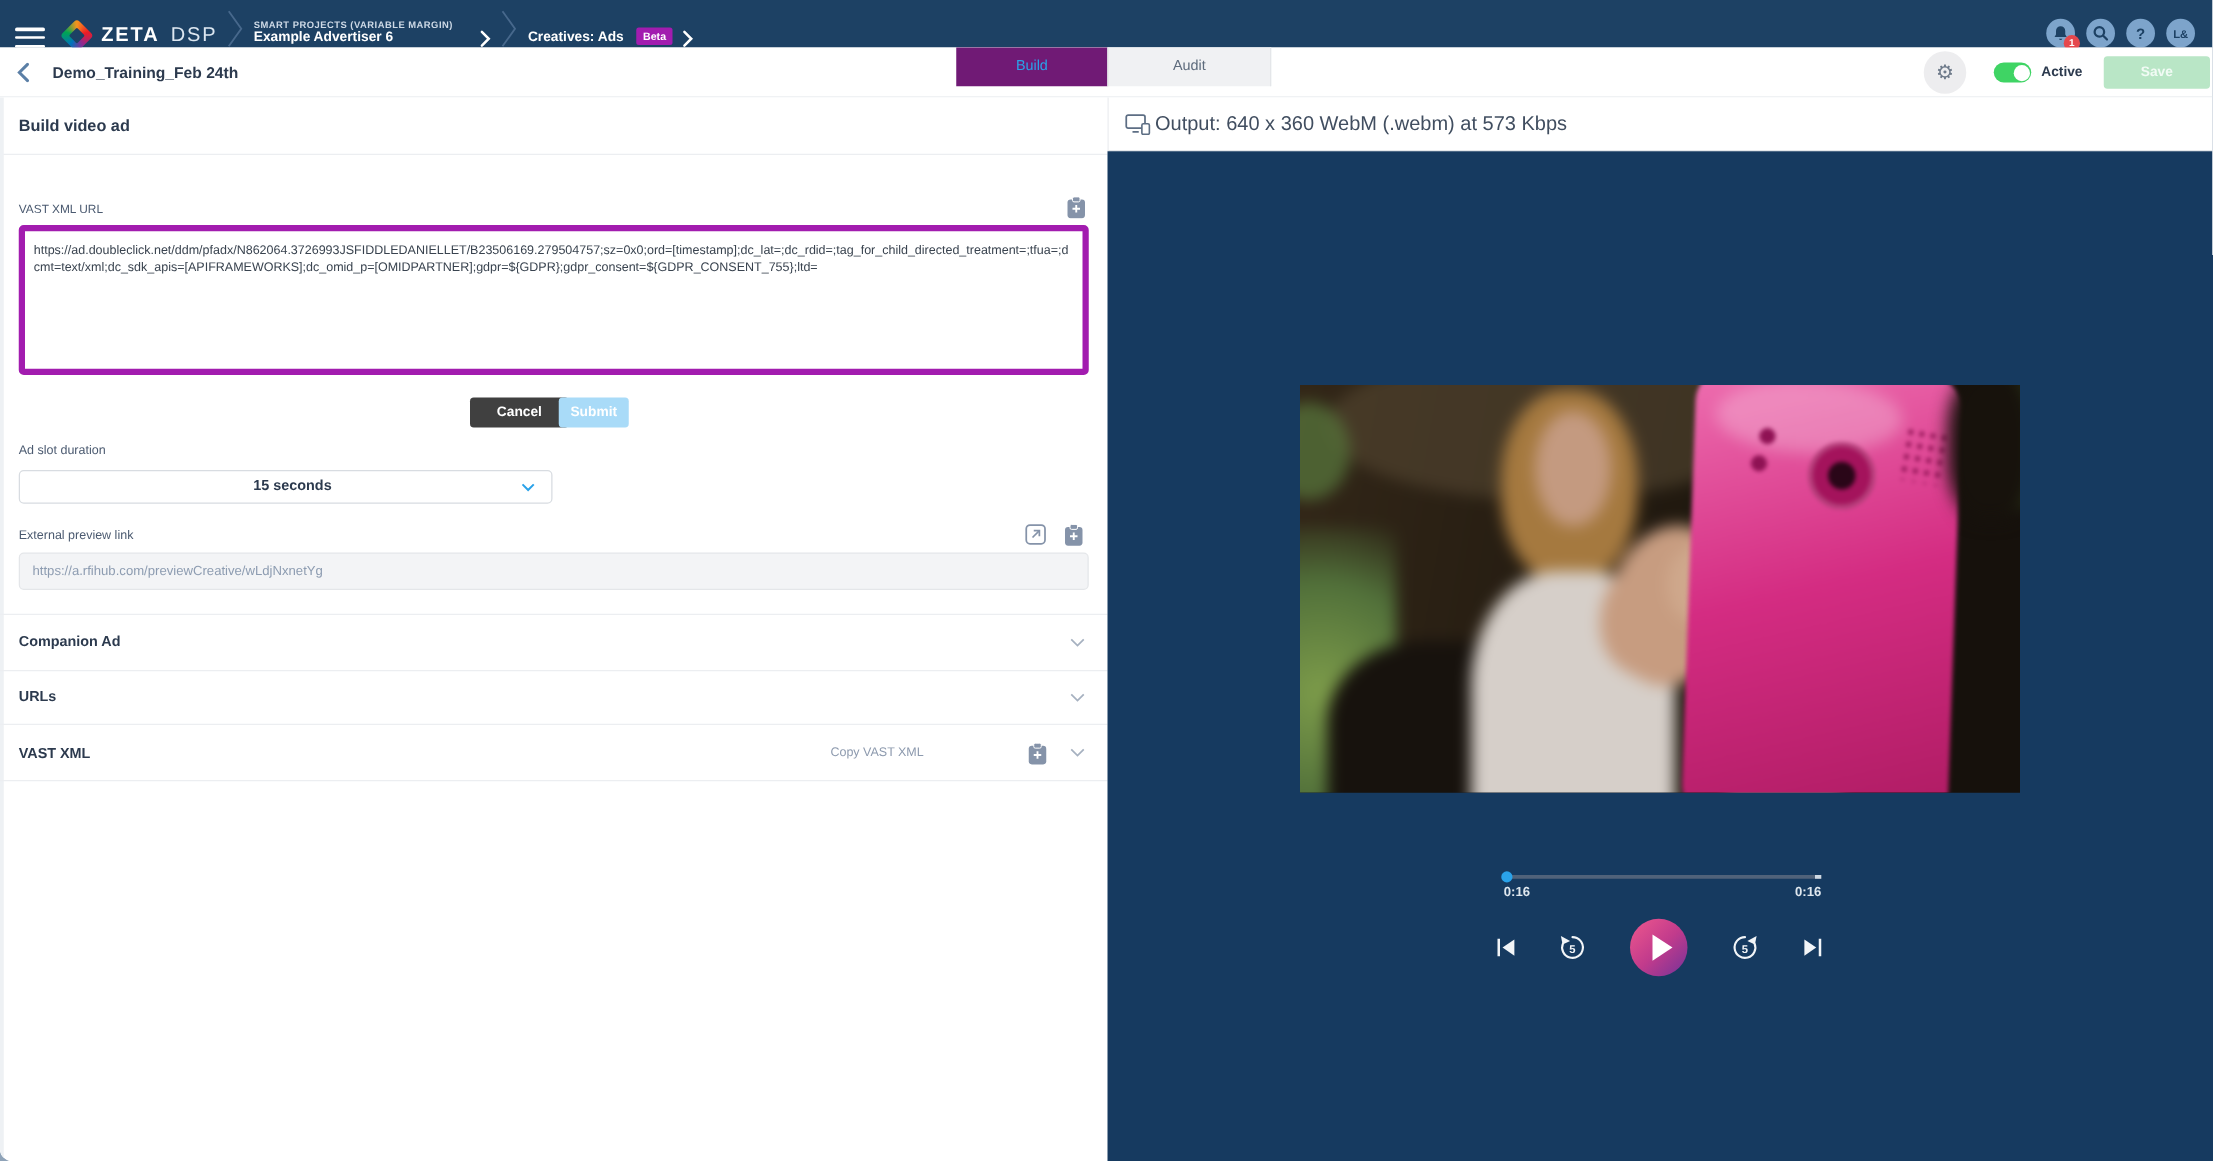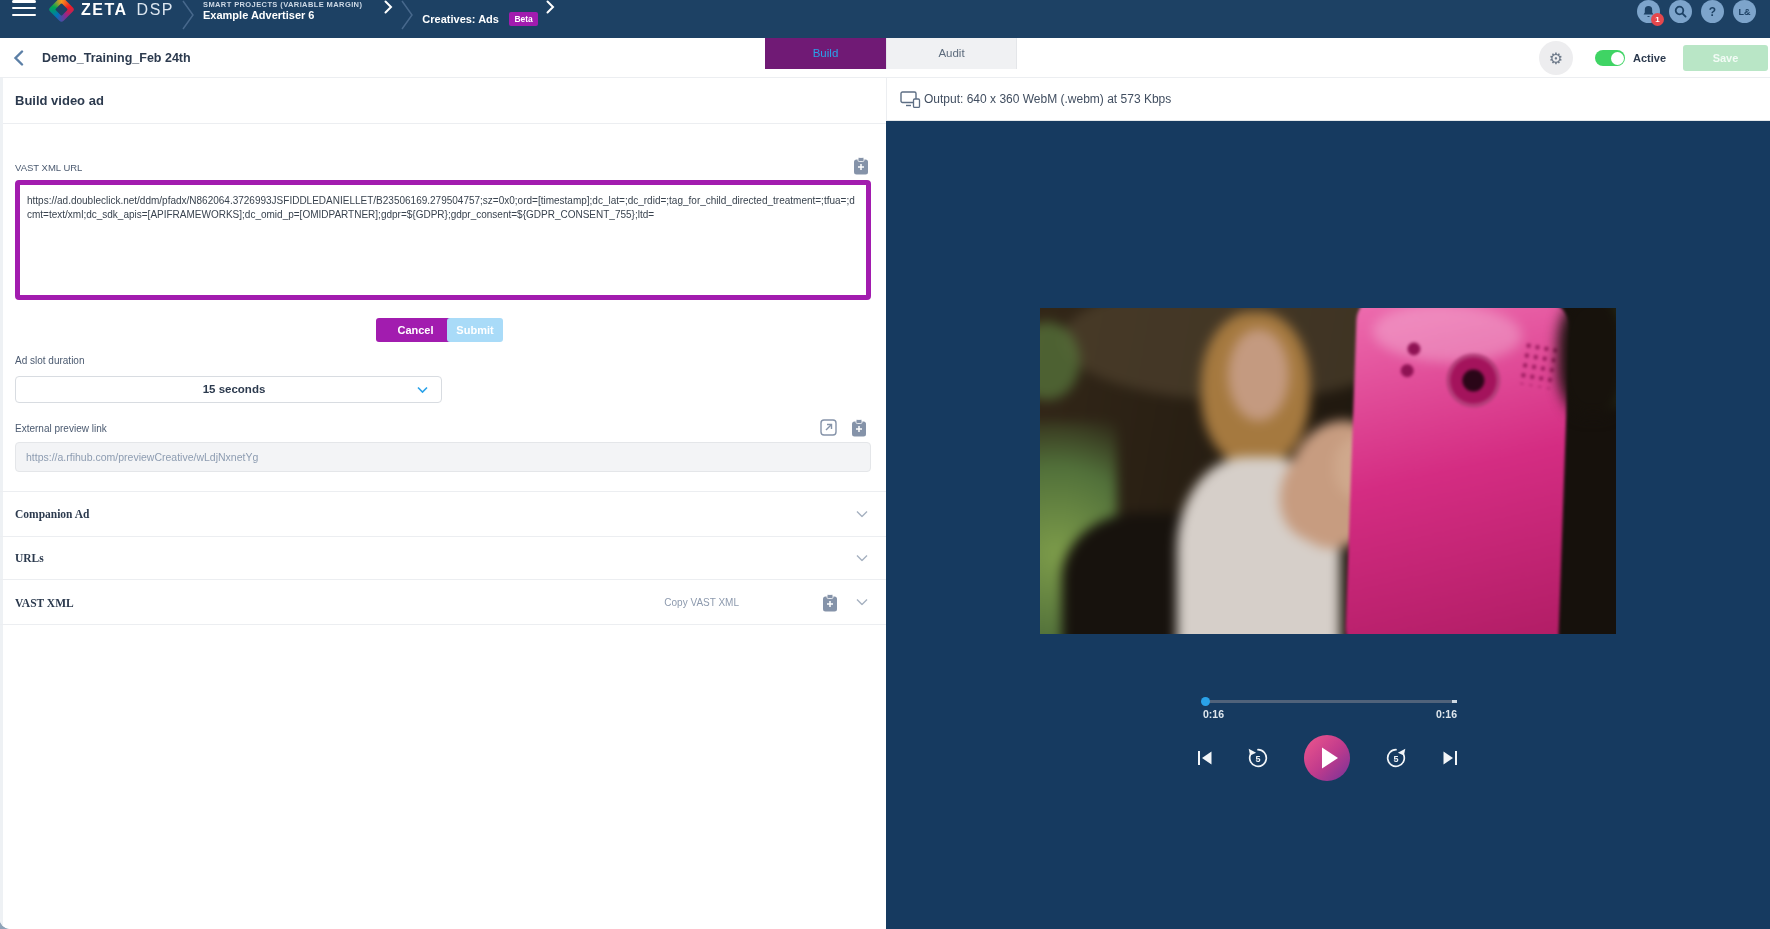--- a/index.html
+++ b/index.html
@@ -8,21 +8,21 @@
     --player-navy:#163a60;
     --toggle-green:#3fd464;
     --badge-red:#e5484d;
     --icon-gray:#8593a9;
   }
   *{margin:0;padding:0;box-sizing:border-box;}
   body{background:#8fa3b8;font-family:"Liberation Sans",sans-serif;}
   #app{position:relative;width:1770px;height:929px;background:#fff;overflow:hidden;border-bottom-left-radius:10px;}
 
   
-  .navbar{position:absolute;top:0;left:0;right:0;height:38px;background:var(--navbar-navy);display:flex;align-items:flex-start;color:#fff;}
+  .navbar{position:absolute;top:0;left:0;right:0;height:38px;background:var(--navbar-navy);display:flex;align-items:flex-end;color:#fff;}
   .hamburger{width:24px;height:16px;margin-left:12px;display:flex;flex-direction:column;justify-content:space-between;cursor:pointer;}
   .hamburger span{display:block;height:2.5px;background:#fff;border-radius:2px;}
   .logo-wrap{display:flex;align-items:center;margin-left:16px;}
   .diamond{width:19px;height:19px;transform:rotate(45deg);background:conic-gradient(from -45deg,#f7941d,#ed1c24,#92278f,#0072bc,#00a651,#f7941d);border-radius:3px;position:relative;}
   .diamond::after{content:"";position:absolute;inset:5px;background:var(--navbar-navy);border-radius:1px;}
   .logo-zeta{font-size:16px;font-weight:bold;letter-spacing:1.5px;margin-left:10px;}
   .logo-dsp{font-size:16px;font-weight:400;letter-spacing:1.5px;margin-left:9px;color:#dce6f0;}
   .bc-sep{margin:0 8px;}
   .bc-block{display:flex;flex-direction:column;justify-content:center;line-height:1.25;}
   .bc-small{font-size:7.5px;letter-spacing:.4px;color:#cdd9e6;font-weight:bold;}
@@ -54,40 +54,40 @@
   .panel-title-row{height:46px;border-bottom:1px solid #eceef1;}
   .panel-title{margin-left:15px;line-height:46px;font-size:13px;font-weight:bold;color:#2c3a4e;}
   .video-header{height:41px;background:#edf5fc;position:relative;cursor:pointer;}
   .video-header .sec-label{margin-left:15px;line-height:41px;font-size:11.5px;font-weight:bold;color:#2c3a4e;}
   .chev-right{position:absolute;right:18px;top:50%;transform:translateY(-50%);}
   .form{position:relative;}
   .field-label{position:absolute;left:15px;font-size:9.5px;font-weight:500;color:#4b5a70;}
   .paste-icon{position:absolute;width:16px;height:18px;cursor:pointer;}
   .vast-textarea{position:absolute;left:15px;top:56px;width:856px;height:120px;border:5px solid #a21caf;border-radius:4px;background:#fff;padding:9px 7px;font-size:10px;line-height:1.42;color:#39434f;word-break:break-all;overflow:hidden;cursor:text;}
   .btn{position:absolute;height:24px;border:none;border-radius:3px;color:#fff;font-size:11px;font-weight:bold;cursor:pointer;}
-  .btn-cancel{left:376px;top:194px;width:79px;background:#a21caf;text-align:center;}
+  .btn-cancel{left:376px;top:194px;width:79px;background:#404040;text-align:center;}
   .btn-submit{left:447px;top:194px;width:56px;background:#a9dbf8;}
   .select-box{position:absolute;left:15px;top:252px;width:427px;height:27px;border:1px solid #d8dce1;border-radius:4px;background:#fff;cursor:pointer;text-align:center;}
   .select-box .sel-val{margin-left:11px;line-height:25px;font-size:11.5px;font-weight:bold;color:#2c3a4e;}
   .select-box .sel-chev{position:absolute;right:13px;top:50%;transform:translateY(-50%);}
   .sq-icon{position:absolute;cursor:pointer;}
   .readonly-input{position:absolute;left:15px;top:318px;width:856px;height:30px;background:#f3f4f6;border:1px solid #e4e6e9;border-radius:4px;color:#8d9cb1;font-size:10.5px;line-height:28px;padding-left:10px;cursor:default;}
   .acc-row{position:absolute;left:0;width:886px;border-top:1px solid #eceef1;cursor:pointer;}
-  .acc-row .acc-label{margin-left:15px;font-size:11.5px;font-weight:bold;color:#2c3a4e;font-family:Liberation Serif, serif;}
+  .acc-row .acc-label{margin-left:15px;font-size:11.5px;font-weight:bold;color:#2c3a4e;}
   .acc-1{top:367px;height:45px;}.acc-1 .acc-label{line-height:45px;}
   .acc-2{top:412px;height:43px;}.acc-2 .acc-label{line-height:43px;}
   .acc-3{top:455px;height:46px;border-bottom:1px solid #eceef1;}.acc-3 .acc-label{line-height:46px;margin-top:10px;}
   .copy-vast{position:absolute;right:147px;top:0;line-height:46px;font-size:10px;color:#8d9aae;cursor:pointer;}
   .left-scroll{position:absolute;left:0;top:0;bottom:0;width:3px;background:#eef1f4;}
 
   
   .right-panel{position:absolute;top:78px;left:886px;right:0;bottom:0;}
   .output-strip{position:relative;height:43px;background:#fff;border-left:1px solid #eceef1;border-bottom:1px solid #e4e7ea;}
   .output-strip .out-icon{position:absolute;left:13px;top:13px;}
-  .output-text{position:absolute;left:37px;top:0;line-height:43px;font-size:12px;color:#414e60;}
+  .output-text{position:absolute;left:37px;top:0;line-height:43px;font-size:16px;color:#414e60;}
   .player{position:absolute;top:43px;left:0;right:0;bottom:0;background:var(--player-navy);}
 
   
   .video-frame{position:absolute;left:154px;top:187px;width:576px;height:326px;background:#16100a;overflow:hidden;}
   .scene{position:absolute;inset:-14px;filter:blur(6px);}
   .sc{position:absolute;}
   .sc-base{inset:0;background:linear-gradient(100deg,#332718 0%,#221a10 45%,#140e08 100%);}
   .sc-windshield{left:6%;top:-4%;width:58%;height:34%;background:#5a4a34;opacity:.55;border-radius:50%;}
   .sc-green1{left:-5%;top:36%;width:20%;height:75%;background:radial-gradient(circle,#7d9c4a 0%,#51703a 60%,transparent 100%);}
   .sc-green2{left:-2%;top:8%;width:11%;height:22%;background:#55713a;opacity:.8;border-radius:50%;}

